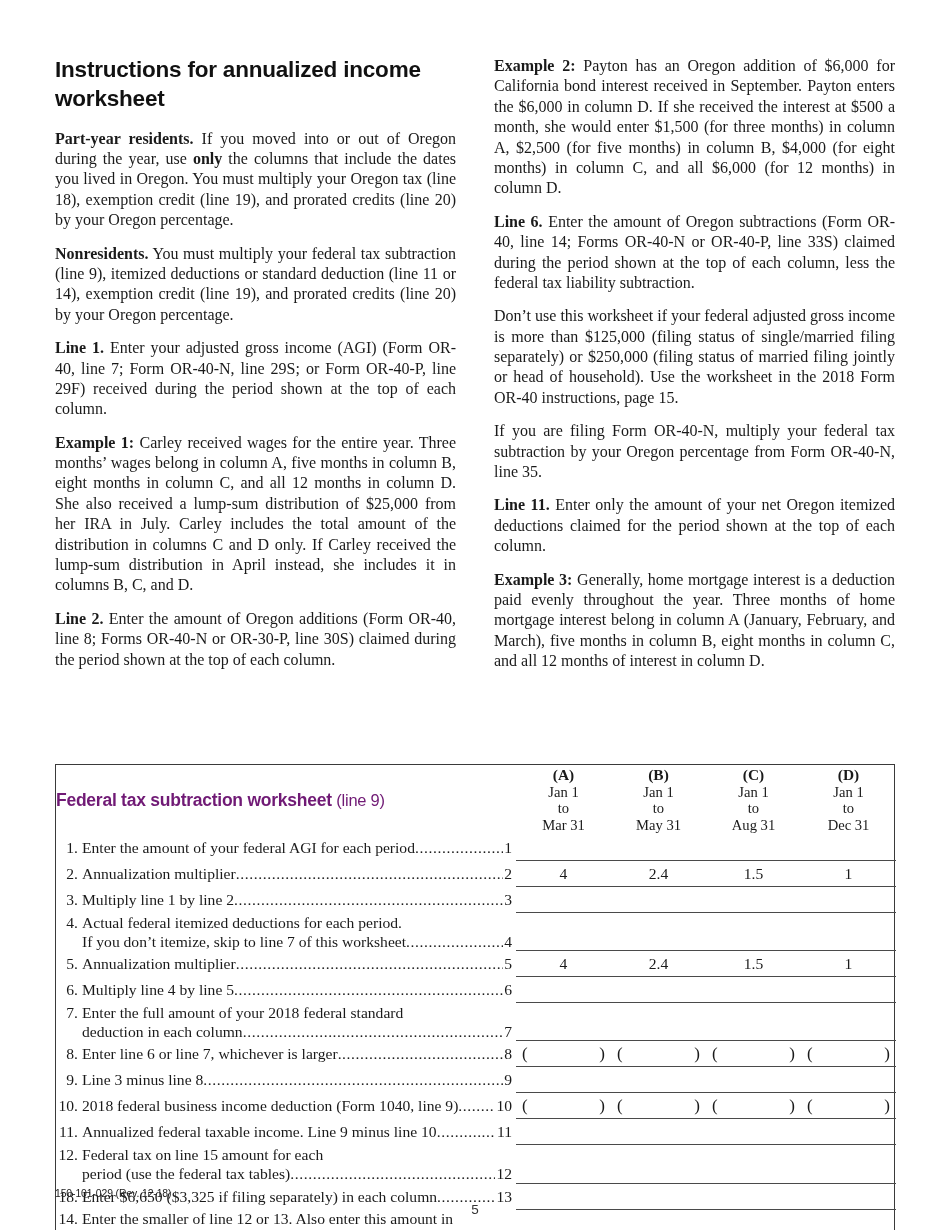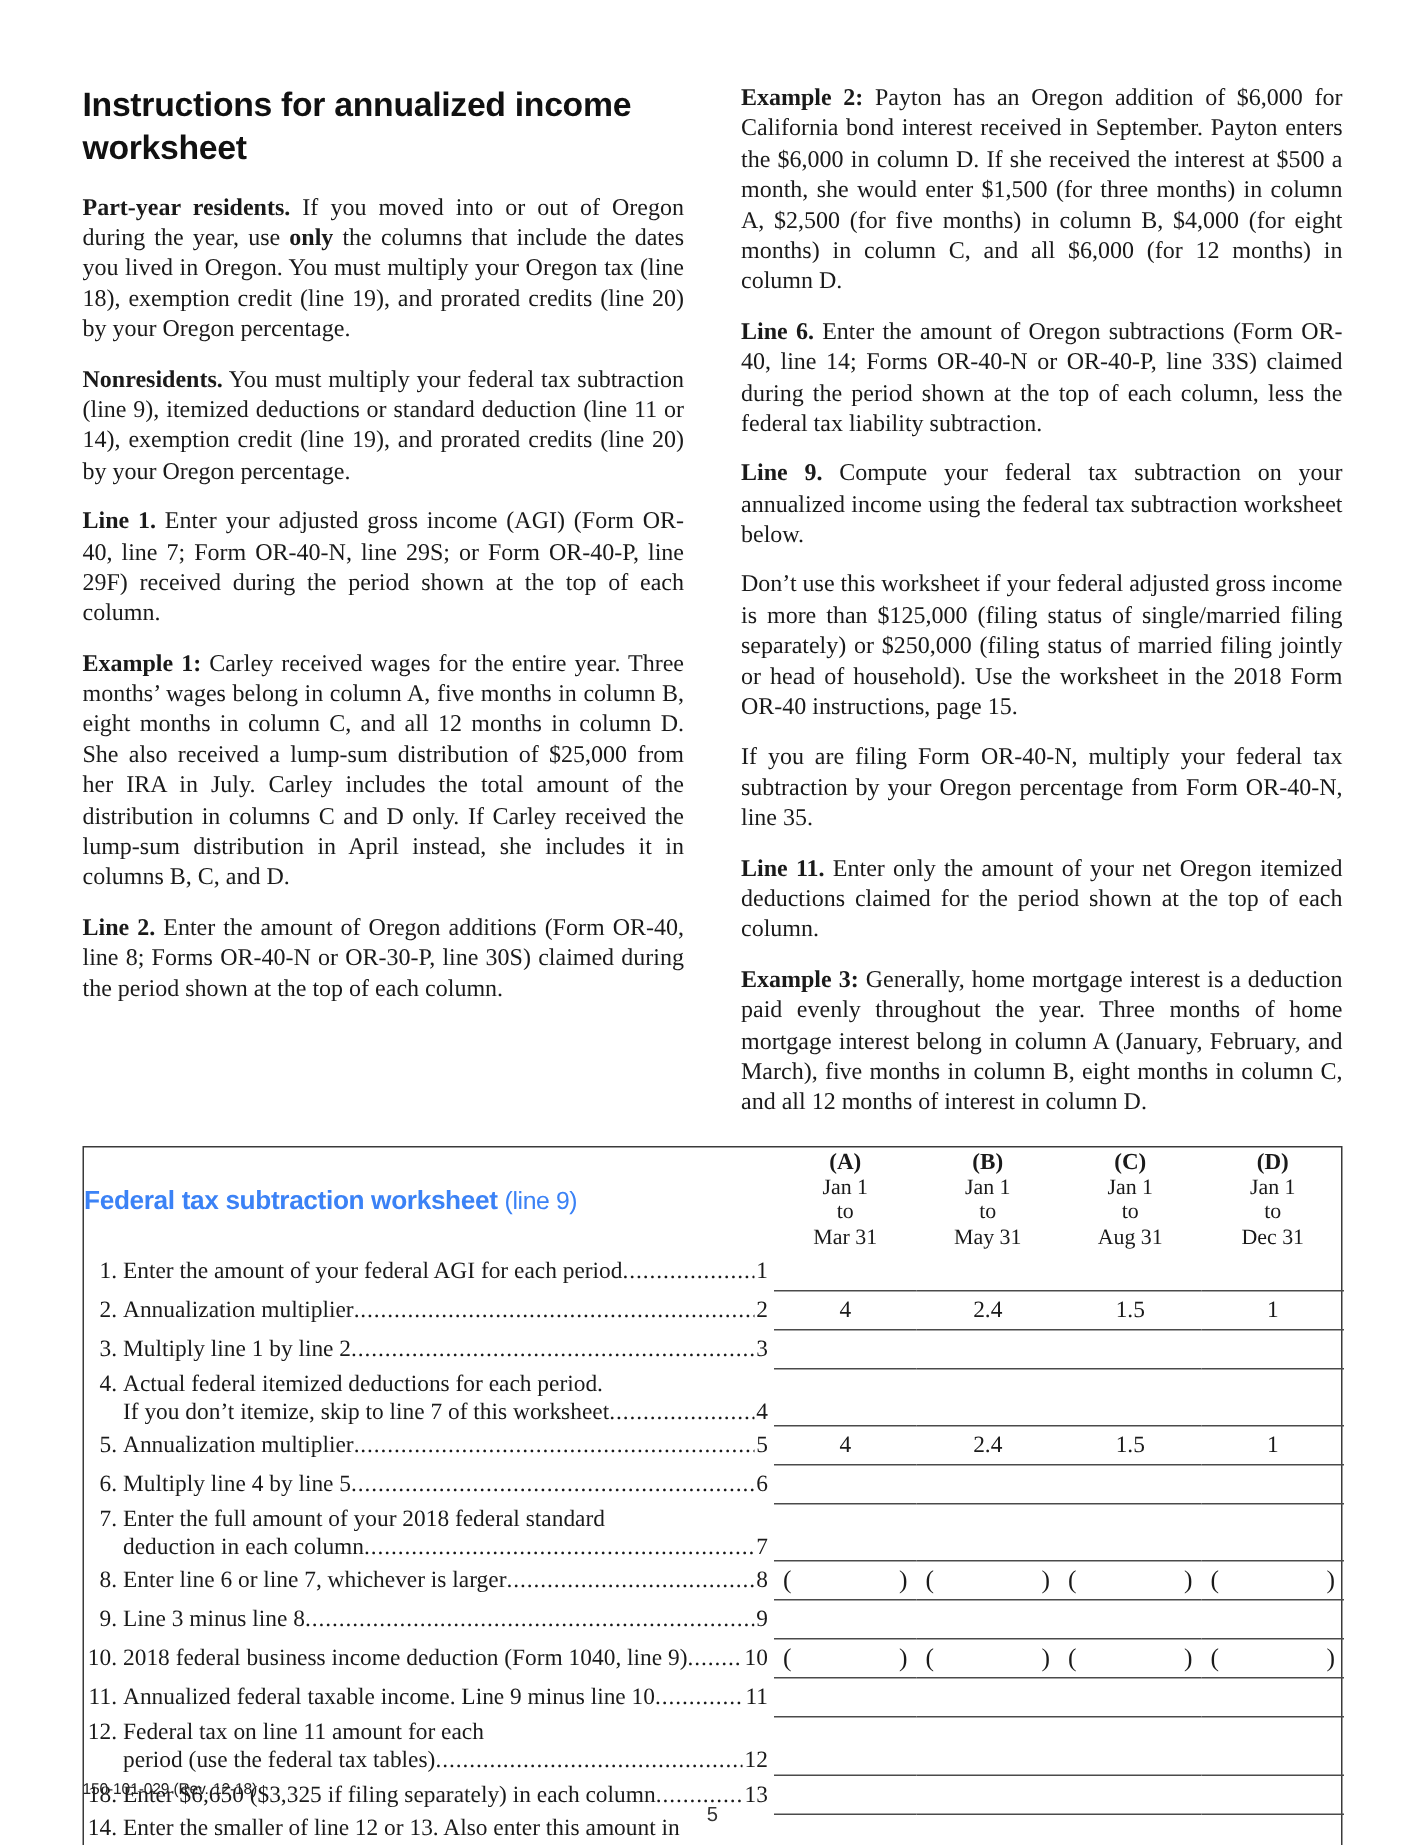--- a/index.html
+++ b/index.html
@@ -85,21 +85,21 @@
   .hdr-title-cell {
     padding: 0 0 0 16px;
     vertical-align: middle;
     height: 70px;
   }
   .ws-title {
     font-family: "Liberation Sans", "DejaVu Sans", sans-serif;
     font-size: 17.5px;
     font-weight: bold;
     letter-spacing: -0.25px;
-    color: #3b82f6;
+    color: #701a75;
     white-space: nowrap;
   }
   .ws-title .light {
     font-weight: normal;
     font-size: 16.5px;
   }
   .hdr-col {
     border-left: 1.1px solid #4a4a4a;
     border-bottom: 1.1px solid #4a4a4a;
     text-align: center;
@@ -221,23 +221,20 @@
 
     <div class="col">
       <p class="para">
         <span class="b">Example 2:</span><span> Payton has an Oregon addition of $6,000 for California bond interest received in September. Payton enters the $6,000 in column D. If she received the interest at $500 a month, she would enter $1,500 (for three months) in column A, $2,500 (for five months) in column B, $4,000 (for eight months) in column C, and all $6,000 (for 12 months) in column D.</span>
       </p>
 
       <p class="para">
         <span class="b">Line 6.</span><span> Enter the amount of Oregon subtractions (Form OR-40, line 14; Forms OR-40-N or OR-40-P, line 33S) claimed during the period shown at the top of each column, less the federal tax liability subtraction.</span>
       </p>
 
-      <p class="para">
-        <span class="b">Line 9.</span><span> Compute your federal tax subtraction on your annualized income using the federal tax subtraction worksheet below.</span>
-      </p>
 
       <p class="para">
         <span>Don’t use this worksheet if your federal adjusted gross income is more than $125,000 (filing status of single/married filing separately) or $250,000 (filing status of married filing jointly or head of household). Use the worksheet in the 2018 Form OR-40 instructions, page 15.</span>
       </p>
 
       <p class="para">
         <span>If you are filing Form OR-40-N, multiply your federal tax subtraction by your Oregon percentage from Form OR-40-N, line 35.</span>
       </p>
 
       <p class="para">
@@ -465,21 +462,21 @@
                 <span class="endnum" style="flex: 0 0 auto; padding-left: 1px; padding-right: 4px;">11</span>
               </span>
             </td>
             <td class="valcell"></td>
             <td class="valcell"></td>
             <td class="valcell"></td>
             <td class="valcell"></td>
           </tr>
           <tr>
             <td class="lbl">
-              <span class="ln"><span class="num">12.</span><span>Federal tax on line 11 amount for each</span></span>
+              <span class="ln"><span class="num">12.</span><span>Federal tax on line 15 amount for each</span></span>
               <span class="ln" style="display: flex; align-items: baseline;">
                 <span style="flex: 0 0 auto;">period (use the federal tax tables) </span>
                 <span class="leader" style="overflow: hidden; display: inline-block; white-space: nowrap; letter-spacing: 0.6px; flex: 1 1 auto; min-width: 0px;">..........................................................................................</span>
                 <span class="endnum" style="flex: 0 0 auto; padding-left: 1px; padding-right: 4px;">12</span>
               </span>
             </td>
             <td class="valcell"></td>
             <td class="valcell"></td>
             <td class="valcell"></td>
             <td class="valcell"></td>

